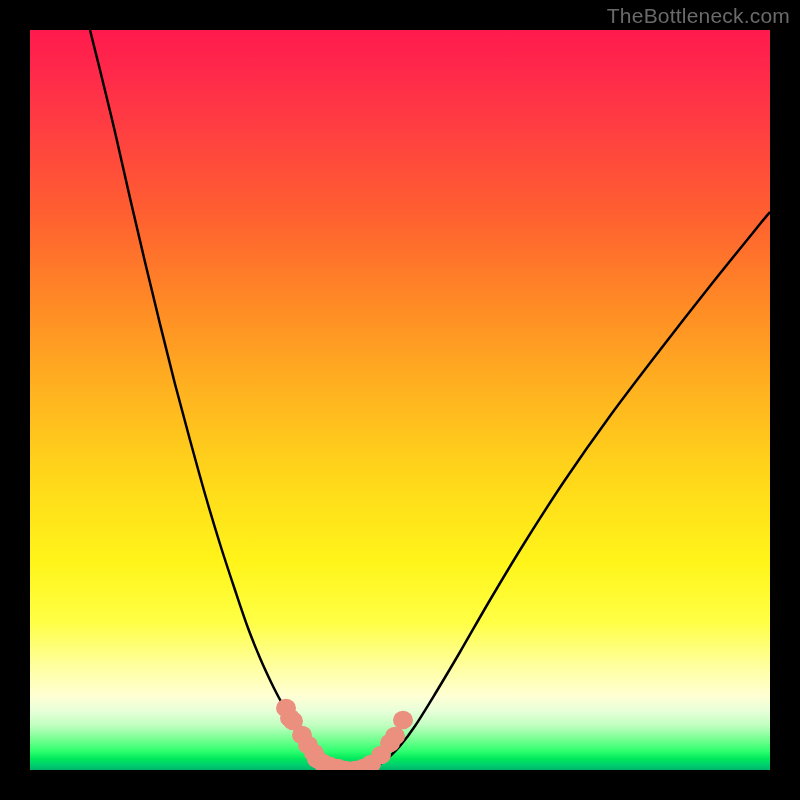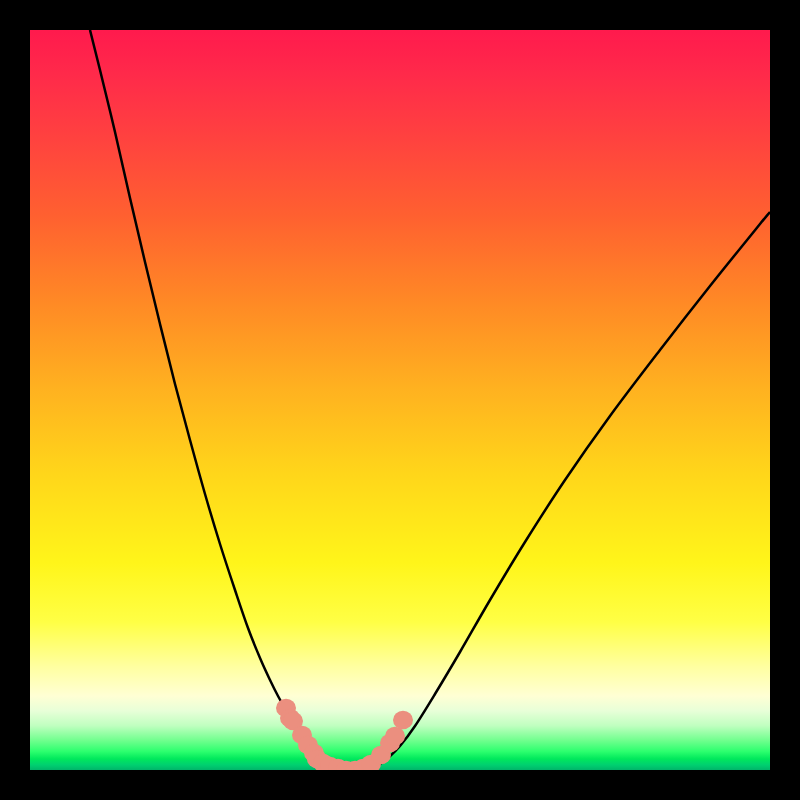--- a/index.html
+++ b/index.html
@@ -62,20 +62,21 @@
     color: #6a6a6a;
     font-size: 21px;
     font-weight: 400;
     letter-spacing: 0.2px;
   }
 </style>
 </head>
 <body>
 
 <div class="container">
+  <div class="watermark">TheBottleneck.com</div>
   <div class="plot-area">
     <div class="gradient-bg"></div>
     <svg class="curve-svg" viewBox="0 0 740 740" preserveAspectRatio="none">
       <path id="curve-path" fill="none" stroke="#000000" stroke-width="2.5" d="M60,0 C61.67,6.67 65.83,23.00 70,40 C74.17,57.00 80.00,80.67 85,102 C90.00,123.33 95.00,146.33 100,168 C105.00,189.67 110.00,211.00 115,232 C120.00,253.00 125.00,273.67 130,294 C135.00,314.33 140.00,334.67 145,354 C150.00,373.33 155.00,391.67 160,410 C165.00,428.33 170.00,446.67 175,464 C180.00,481.33 185.00,498.00 190,514 C195.00,530.00 200.33,546.00 205,560 C209.67,574.00 213.83,586.67 218,598 C222.17,609.33 226.33,619.33 230,628 C233.67,636.67 237.00,643.67 240,650 C243.00,656.33 245.33,661.00 248,666 C250.67,671.00 253.50,675.67 256,680 C258.50,684.33 260.67,688.33 263,692 C265.33,695.67 267.83,699.00 270,702 C272.17,705.00 274.00,707.33 276,710 C278.00,712.67 280.00,715.67 282,718 C284.00,720.33 285.83,722.00 288,724 C290.17,726.00 292.50,728.17 295,730 C297.50,731.83 300.17,733.50 303,735 C305.83,736.50 309.17,738.17 312,739 C314.83,739.83 317.33,739.83 320,740 C322.67,740.17 325.33,740.00 328,740 C330.67,740.00 333.50,740.33 336,740 C338.50,739.67 340.67,739.00 343,738 C345.33,737.00 347.50,735.67 350,734 C352.50,732.33 354.67,731.00 358,728 C361.33,725.00 365.50,721.33 370,716 C374.50,710.67 379.17,704.67 385,696 C390.83,687.33 397.50,676.33 405,664 C412.50,651.67 420.83,637.67 430,622 C439.17,606.33 449.17,588.33 460,570 C470.83,551.67 482.50,532.00 495,512 C507.50,492.00 520.83,471.00 535,450 C549.17,429.00 564.17,407.67 580,386 C595.83,364.33 613.33,341.67 630,320 C646.67,298.33 663.33,277.00 680,256 C696.67,235.00 720.00,206.33 730,194 C740.00,181.67 738.33,184.00 740,182"></path>
       <g id="markers-group">
           <ellipse cx="256" cy="678" rx="10" ry="9.200000000000001" fill="#eb8f7f" stroke="#eb8f7f" stroke-width="0"></ellipse>
           <ellipse cx="260" cy="688" rx="10" ry="9.200000000000001" fill="#eb8f7f" stroke="#eb8f7f" stroke-width="0"></ellipse>
           <ellipse cx="263" cy="691" rx="10" ry="9.200000000000001" fill="#eb8f7f" stroke="#eb8f7f" stroke-width="0"></ellipse>
           <ellipse cx="272" cy="705" rx="10" ry="9.200000000000001" fill="#eb8f7f" stroke="#eb8f7f" stroke-width="0"></ellipse>
           <ellipse cx="278" cy="715" rx="10" ry="9.200000000000001" fill="#eb8f7f" stroke="#eb8f7f" stroke-width="0"></ellipse>

